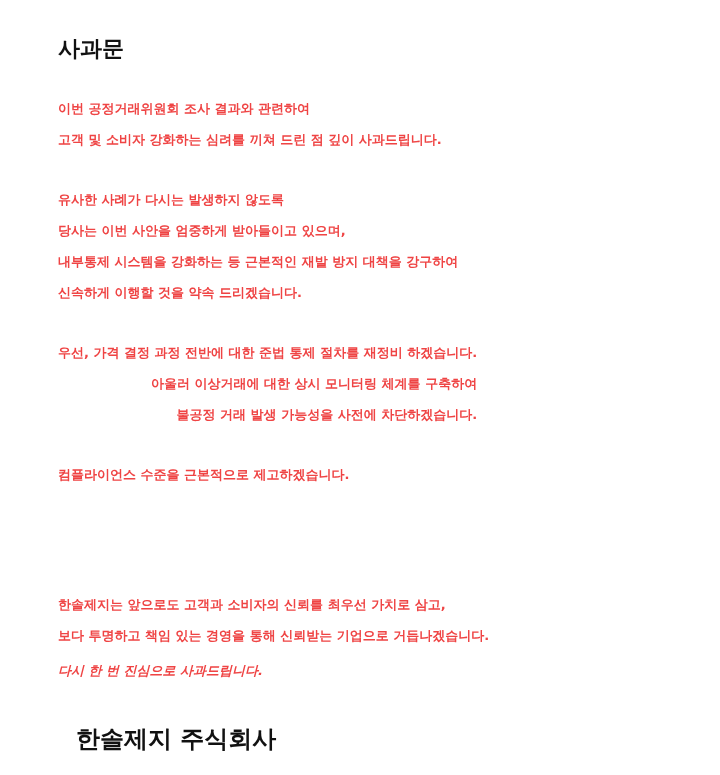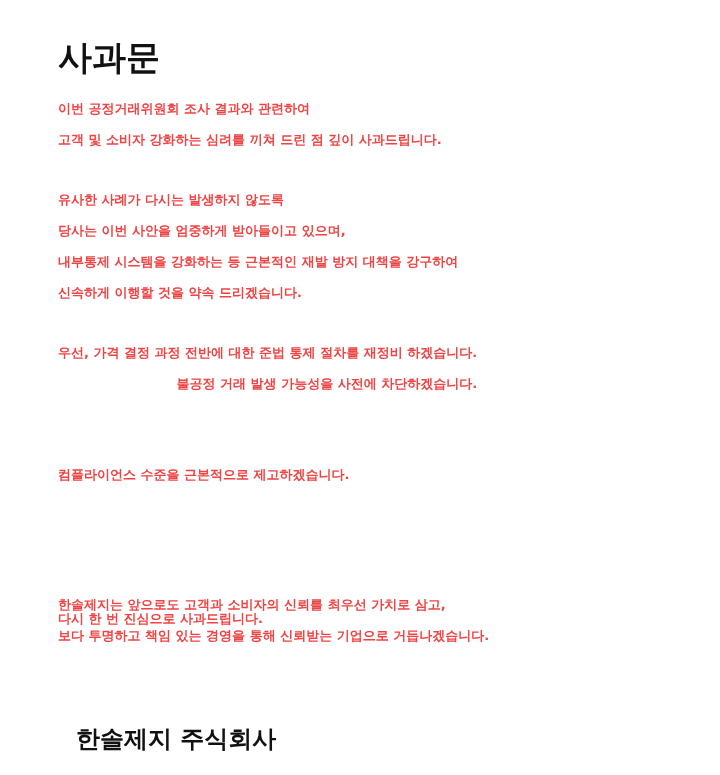--- a/index.html
+++ b/index.html
@@ -18,21 +18,21 @@
     .doc {
       position: absolute;
       left: 58px;
       top: 0;
       right: 0;
     }
     .title {
       position: absolute;
       left: 0;
       top: 14px;
-      font-size: 34px;
+      font-size: 22px;
       font-weight: 600;
       letter-spacing: 0px;
       line-height: 40px;
       color: #111;
     }
     .para {
       position: absolute;
       left: 0;
       font-size: 13px;
       font-weight: bold;
@@ -41,21 +41,21 @@
       white-space: nowrap;
     }
     .para span {
       display: block;
     }
     .p1 { top: 93px; }
     .p2 { top: 184px; }
     .p3 { top: 337px; text-align: right; }
     .p4 { top: 459px; }
     .p5 { top: 549px; margin-top: 40px; }
-    .p6 { top: 603px; }
+    .p6 { top: 655px; font-style: italic; }
     .signature {
       position: absolute;
       left: 18px;
       top: 722px;
       font-size: 24px;
       font-weight: 600;
       line-height: 34px;
       color: #111;
     }
   </style>
@@ -72,20 +72,21 @@
 
   <div class="para p2">
     <span>유사한 사례가 다시는 발생하지 않도록</span>
     <span>당사는 이번 사안을 엄중하게 받아들이고 있으며,</span>
     <span>내부통제 시스템을 강화하는 등 근본적인 재발 방지 대책을 강구하여</span>
     <span>신속하게 이행할 것을 약속 드리겠습니다.</span>
   </div>
 
   <div class="para p3">
     <span>우선, 가격 결정 과정 전반에 대한 준법 통제 절차를 재정비 하겠습니다.</span>
+    <span>아울러 이상거래에 대한 상시 모니터링 체계를 구축하여</span>
     <span>불공정 거래 발생 가능성을 사전에 차단하겠습니다.</span>
   </div>
 
   <div class="para p4">
     <span>컴플라이언스 수준을 근본적으로 제고하겠습니다.</span>
   </div>
 
   <div class="para p5">
     <span>한솔제지는 앞으로도 고객과 소비자의 신뢰를 최우선 가치로 삼고,</span>
     <span>보다 투명하고 책임 있는 경영을 통해 신뢰받는 기업으로 거듭나겠습니다.</span>

